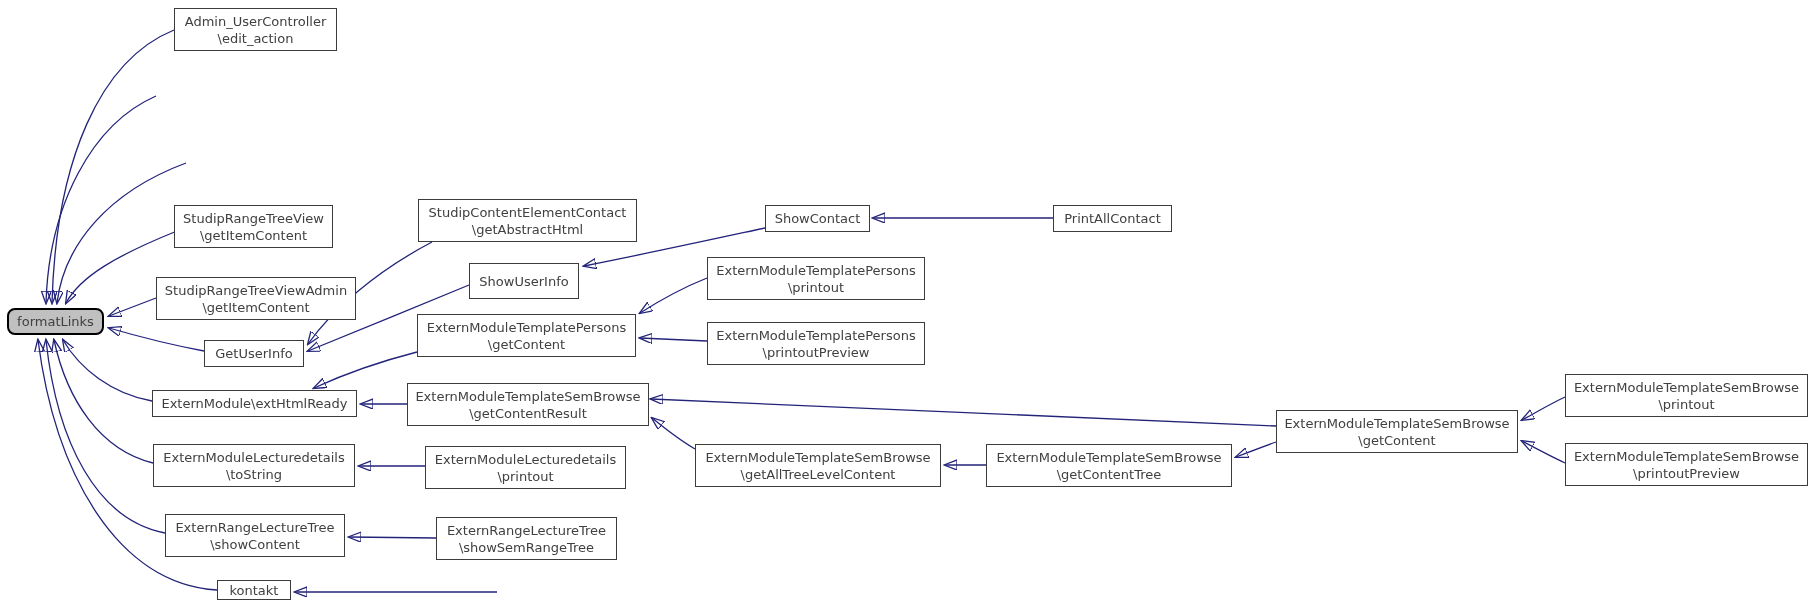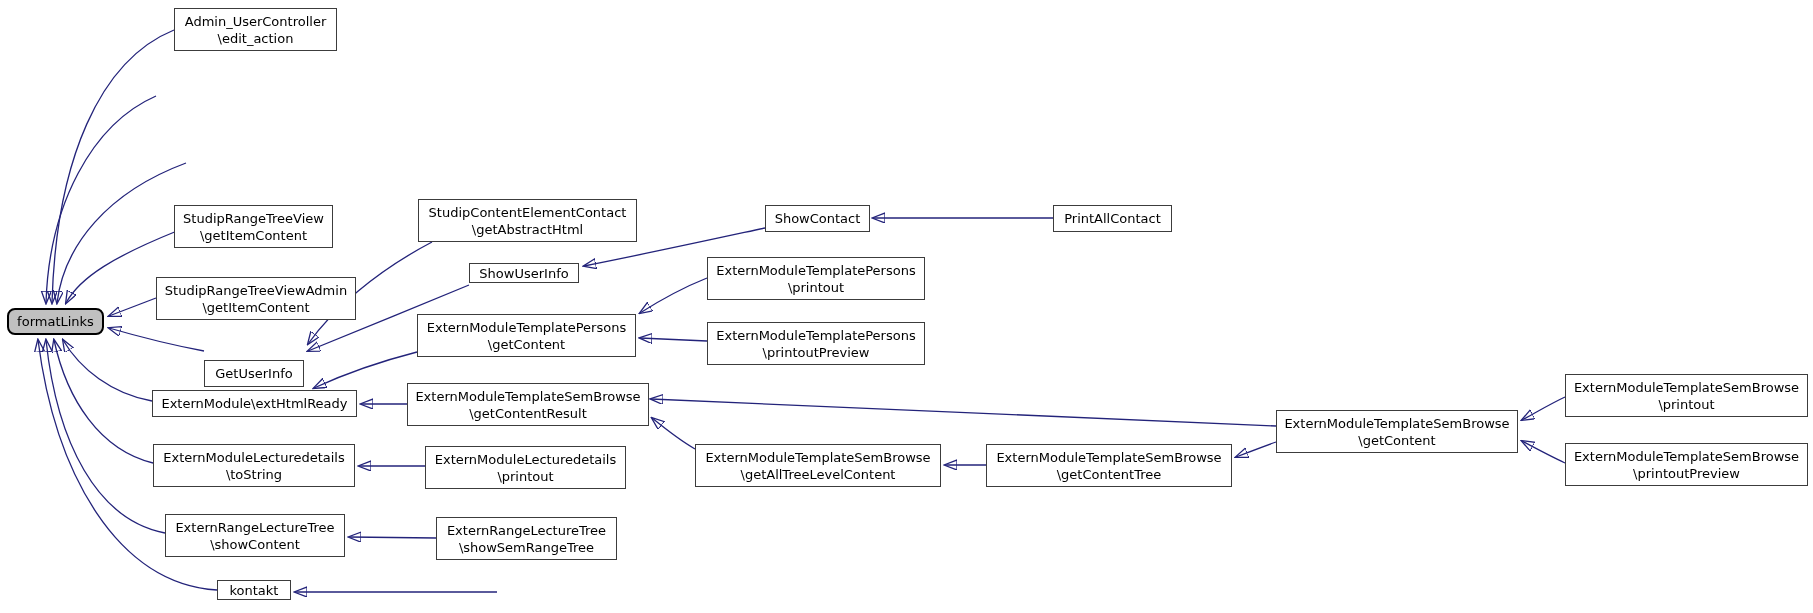--- a/index.html
+++ b/index.html
@@ -30,21 +30,21 @@
   .node {
     position: absolute;
     box-sizing: border-box;
     display: flex;
     align-items: center;
     justify-content: center;
     text-align: center;
     white-space: pre-line;
     font-size: 13px;
     line-height: 17px;
-    color: #000000;
+    color: #404040;
     background: #ffffff;
     border: 1px solid #3c3c3c;
     cursor: pointer;
   }
   .node.current {
     background: #c0c0c0;
     border: 2px solid #000000;
     cursor: default;
   }
 </style>
@@ -86,30 +86,30 @@
       <path d="M436,538 L349,537" marker-end="url(#arrow)"></path>
       <path d="M497,592 L295,592" marker-end="url(#arrow)"></path>
     </svg>
 <div class="node current" style="left: 7px; top: 308px; width: 97px; height: 27px; border-radius: 8px;">formatLinks</div>
     <div class="node" style="left: 174px; top: 8px; width: 163px; height: 43px;">Admin_UserController
 \edit_action</div>
     <div class="node" style="left: 174px; top: 205px; width: 159px; height: 43px;">StudipRangeTreeView
 \getItemContent</div>
     <div class="node" style="left: 156px; top: 277px; width: 200px; height: 43px;">StudipRangeTreeViewAdmin
 \getItemContent</div>
-    <div class="node" style="left: 204px; top: 340px; width: 100px; height: 27px; margin-top: 20px;">GetUserInfo</div>
+    <div class="node" style="left: 204px; top: 340px; width: 100px; height: 27px;">GetUserInfo</div>
     <div class="node" style="left: 152px; top: 390px; width: 205px; height: 27px;">ExternModule\extHtmlReady</div>
     <div class="node" style="left: 153px; top: 444px; width: 202px; height: 43px;">ExternModuleLecturedetails
 \toString</div>
     <div class="node" style="left: 165px; top: 514px; width: 180px; height: 43px;">ExternRangeLectureTree
 \showContent</div>
     <div class="node" style="left: 217px; top: 580px; width: 74px; height: 20px;">kontakt</div>
     <div class="node" style="left: 418px; top: 199px; width: 219px; height: 43px;">StudipContentElementContact
 \getAbstractHtml</div>
-    <div class="node" style="left: 469px; top: 263px; width: 110px; height: 20px; text-align: center;">ShowUserInfo</div>
+    <div class="node" style="left: 469px; top: 263px; width: 110px; height: 36px; text-align: center;">ShowUserInfo</div>
     <div class="node" style="left: 417px; top: 314px; width: 219px; height: 43px;">ExternModuleTemplatePersons
 \getContent</div>
     <div class="node" style="left: 407px; top: 383px; width: 242px; height: 43px;">ExternModuleTemplateSemBrowse
 \getContentResult</div>
     <div class="node" style="left: 425px; top: 446px; width: 201px; height: 43px;">ExternModuleLecturedetails
 \printout</div>
     <div class="node" style="left: 436px; top: 517px; width: 181px; height: 43px;">ExternRangeLectureTree
 \showSemRangeTree</div>
     <div class="node" style="left: 497px; top: 580px; width: 56px; height: 26px; margin-top: 43px;">head</div>
     <div class="node" style="left: 765px; top: 205px; width: 105px; height: 27px;">ShowContact</div>

